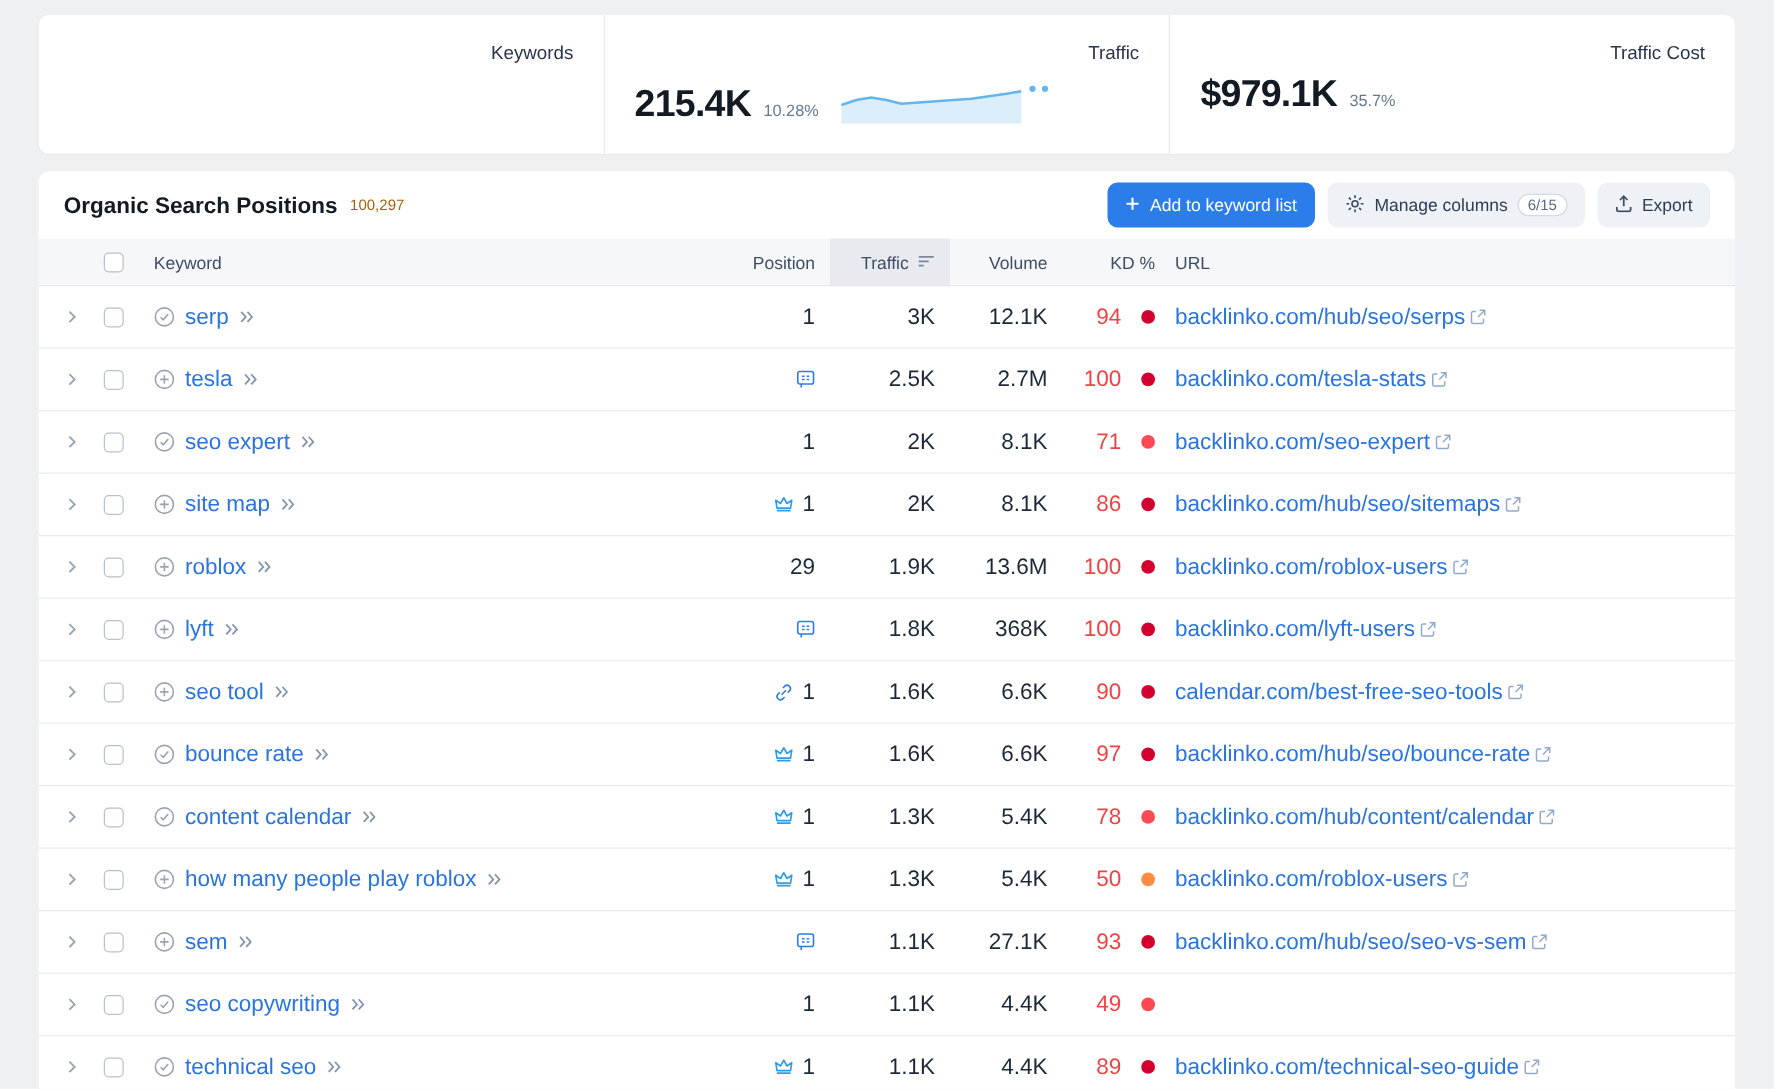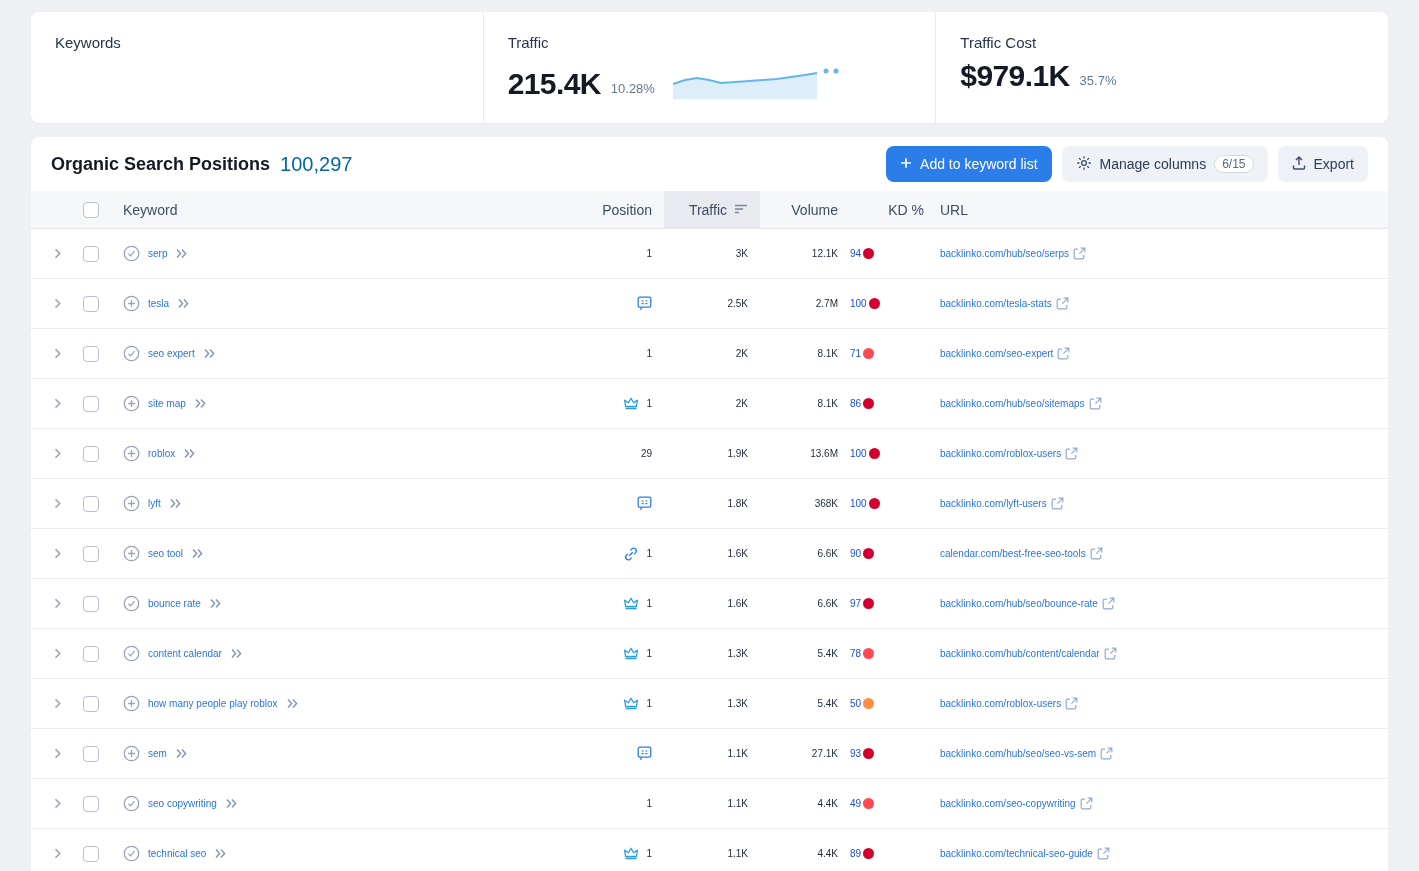--- a/index.html
+++ b/index.html
@@ -10,53 +10,53 @@
     font-family:"Liberation Sans", sans-serif;
     color:#1d2939;
   }
   
   .stats-card {
     margin:12px 31px 0; background:#fff; border-radius:8px;
     display:flex; box-shadow:0 1px 2px rgba(20,30,50,.03);
   }
   .stat { flex:1; padding:22px 24px 24px; }
   .stat + .stat { border-left:1px solid #e9ebf0; }
-  .stat-label { font-size:15px; color:#28334d; margin-bottom:10px; }
+  .stat-label { font-size:15px; color:#28334d; margin-bottom:10px;text-align:right; }
   .stat-row { display:flex; align-items:flex-end; gap:10px; }
   .stat-value { font-size:30px; font-weight:700; letter-spacing:-0.6px; color:#141a24; line-height:1; }
   .stat-change { font-size:13px; padding-bottom:3px; }
   .bars { display:flex; align-items:flex-end; gap:3px; height:38px; margin-left:6px; }
   .bar { width:12px; border-radius:1px; }
   .spark { margin-left:8px; }
   
   .table-card { margin:14px 31px 0; background:#fff; border-radius:8px 8px 0 0; min-height:760px; }
   .section-header { display:flex; align-items:center; padding:9px 20px; }
   .section-title { font-size:18px; font-weight:700; color:#141a24; }
-  .section-count { font-size:20px; color:#0369a1; margin-left:10px; font-weight:400; }
+  .section-count { font-size:12px; color:#a16207; margin-left:10px; font-weight:400; }
   .hdr-actions { margin-left:auto; display:flex; gap:10px; align-items:center; }
   .btn { display:inline-flex; align-items:center; gap:8px; height:36px; padding:0 14px;
          border-radius:8px; font-size:14px; cursor:pointer; border:none; font-family:inherit; white-space:nowrap; }
   .btn-primary { color:#ffffff; }
   .btn-gray { background:#eef1f5; color:#2e3c55; }
   .badge { background:#fff; border:1px solid #d5dae2; border-radius:10px; font-size:12px; padding:1px 7px; color:#5b6b84; }
   
   .grid { display:grid; grid-template-columns:52px 40px 1fr 90px 96px 90px 88px 450px; align-items:center; width:100%; }
   .thead { background:#f6f7f9; height:38px; border-bottom:1px solid #e6e8ec; font-size:14px; color:#3f4c63; }
   .th { padding:0 12px; height:100%; display:flex; align-items:center; }
   .th-right { justify-content:flex-end; }
   .th-traffic { background:#e8eaf0; justify-content:flex-end; gap:7px; }
   .th-url { padding-left:2px; }
-  .tr { height:50px; border-bottom:1px solid #eaecef; font-size:10px; }
+  .tr { height:50px; border-bottom:1px solid #eaecef; font-size:18px; }
   .td { display:flex; align-items:center; height:100%; }
   .td-exp { justify-content:center; cursor:pointer; }
   .td-cb {}
   .td-kw { gap:8px; }
   .td-pos { justify-content:flex-end; gap:7px; padding-right:12px; color:#1d2939; }
   .td-num { justify-content:flex-end; padding-right:12px; color:#1d2939; }
-  .td-kd { justify-content:flex-start; gap:2px; padding-right:14px; color:#1d4ed8; }
+  .td-kd { justify-content:flex-end; gap:16px; padding-right:14px; color:#ef4444; }
   .td-url { gap:4px; overflow:hidden; white-space:nowrap; padding-left:2px; }
   .dot { width:11px; height:11px; border-radius:50%; flex:0 0 auto; }
   .cb { width:16px; height:16px; border:1px solid #b9c1cd; border-radius:4px; background:#fff; display:inline-block; cursor:pointer; }
   a.kw-link, a.url-link { color:#2a74de; text-decoration:none; cursor:pointer; }
   .kicon, .picon, .dbl, .ext, .exp { display:inline-flex; align-items:center; }
   .kicon, .dbl, .ext { cursor:pointer; }
 </style>
 </head>
 <body>
 
@@ -689,29 +689,20 @@
         </div>
         <div class="td td-pos">
           <span>1</span>
         </div>
         <div class="td td-num">1.1K</div>
         <div class="td td-num">4.4K</div>
         <div class="td td-kd">
           <span>49</span>
           <span class="dot" style="background:#ff4953"></span>
         </div>
-        <div class="td td-url">
-          <a class="url-link">backlinko.com/seo-copywriting</a>
-          <span class="ext">
-            <svg width="13" height="13" viewBox="0 0 13 13" fill="none">
-              <path d="M5 2.2H2.4A1.2 1.2 0 001.2 3.4v7.2a1.2 1.2 0 001.2 1.2h7.2a1.2 1.2 0 001.2-1.2V8" stroke="#93a9cc" stroke-width="1.2"></path>
-              <path d="M7.6 1.2h4.2v4.2M11.6 1.4L6.4 6.6" stroke="#93a9cc" stroke-width="1.2"></path>
-            </svg>
-          </span>
-        </div>
       </div>
       <div class="grid tr">
         <div class="td td-exp">
           <span class="exp">
             <svg width="11" height="11" viewBox="0 0 10 10" fill="none">
               <path d="M3.2 1.2L7 5 3.2 8.8" stroke="#98a3b3" stroke-width="1.4"></path>
             </svg>
           </span>
         </div>
         <div class="td td-cb">

